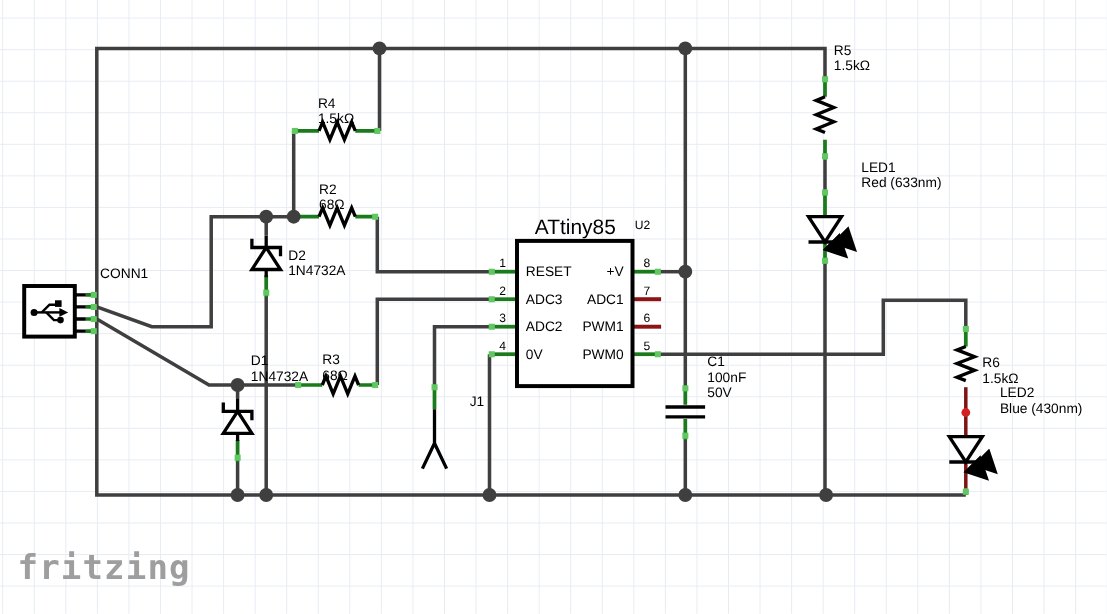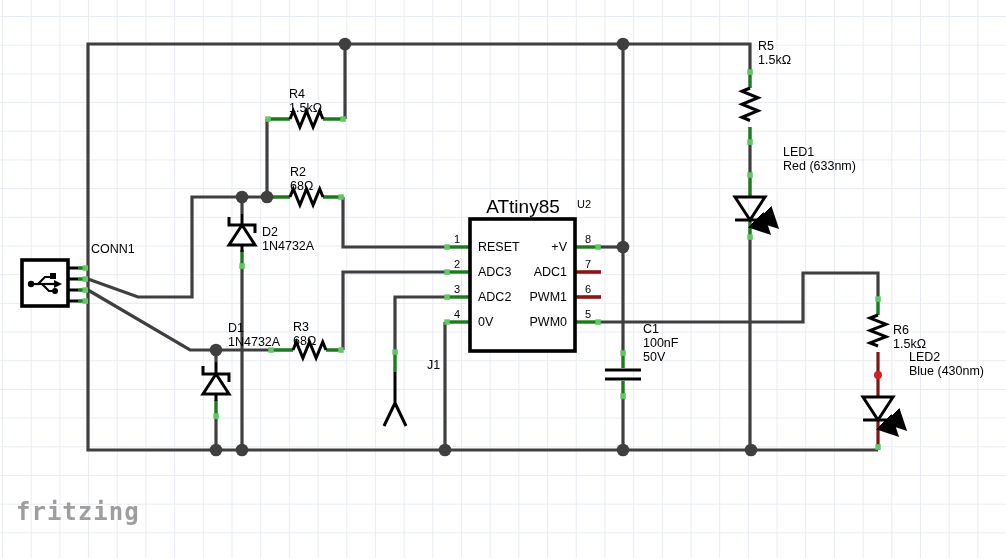--- a/index.html
+++ b/index.html
@@ -33,21 +33,21 @@
   text {fill:var(--label); font-family:"Liberation Sans", sans-serif;}
   .lbl {font-size:12.5px;}
   .pnum{font-size:11px; text-anchor:middle;}
   .pname{font-size:12.5px;}
   .pname-r{font-size:12.5px; text-anchor:end;}
   .ictitle{font-size:19px; text-anchor:middle;}
   .refdes{font-size:11px;}
   .watermark{
     position:absolute; left:16px; top:498px;
     font-family:"DejaVu Sans Mono", monospace; font-weight:bold;
-    font-size:24px; letter-spacing:1px; color:var(--watermark,#9e9e9e);
+    font-size:31px; letter-spacing:1px; color:var(--watermark,#9e9e9e);
   }
 </style>
 </head>
 <body>
 
 <div id="canvas">
 <svg width="1006" height="558" viewBox="0 0 1006 558">
   <defs>
     <marker id="ah" markerWidth="11" markerHeight="11" refX="8" refY="5" orient="auto">
       <path d="M0,0 L10,5 L0,10 Z" fill="var(--component,#000)"></path>

